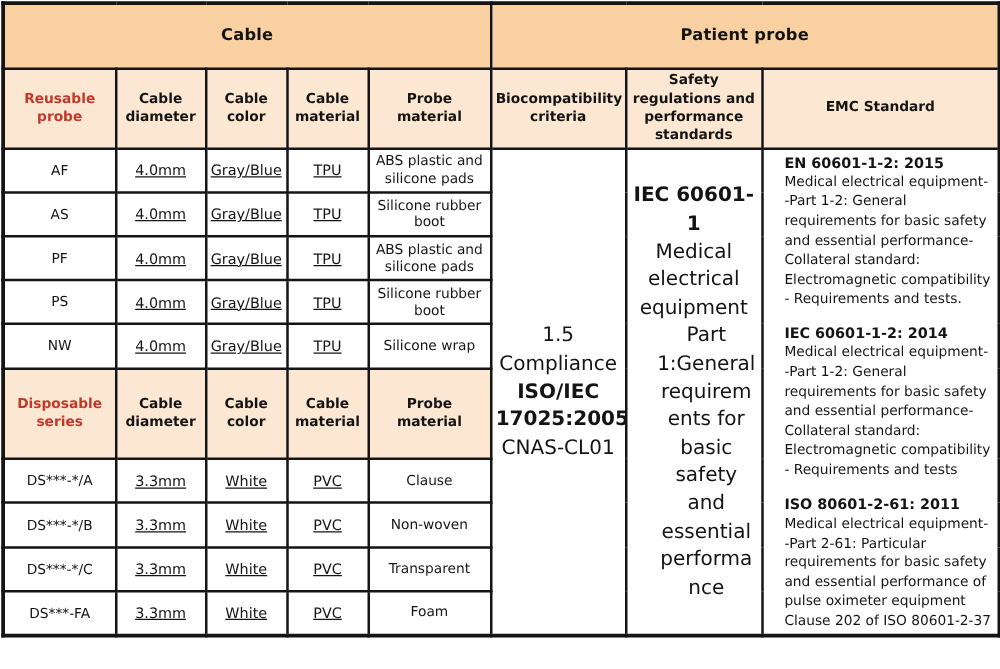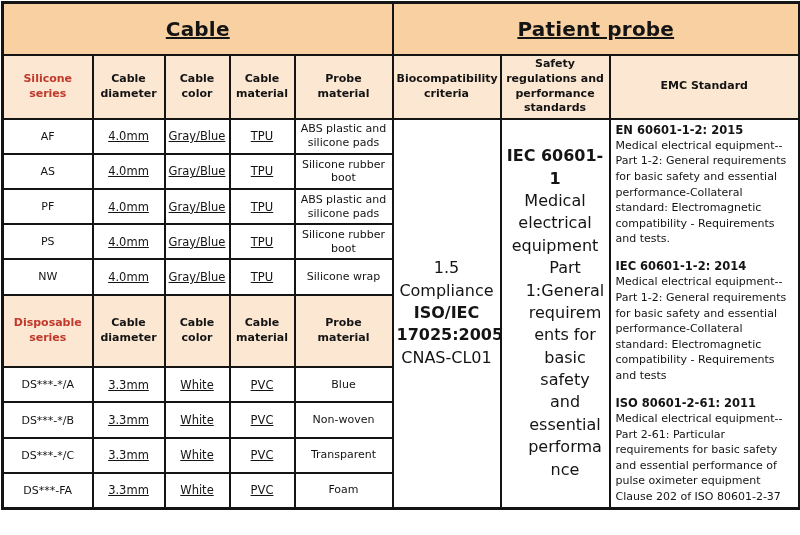--- a/index.html
+++ b/index.html
@@ -25,37 +25,37 @@
     text-align: center;
     vertical-align: middle;
     overflow: hidden;
   }
   tr.h-top  { height: 52px; }
   tr.h-sub  { height: 64px; }
   tr.h-row  { height: 33px; }
   tr.h-disp { height: 68px; }
   .band-dark  { background: #f8d0a2; }
   .band-light { background: #fce7d2; }
-  th.group-hd { font-size: 20px; font-weight: bold; letter-spacing: 0.2px; text-decoration: underline; }
+  th.group-hd { font-size: 13px; font-weight: bold; letter-spacing: 0.2px; }
   th.col-hd   { font-size: 11px; font-weight: bold; line-height: 1.35; }
   th.col-hd.red { color: #c0392b; }
   td.series   { font-weight: normal; font-size: 11px; }
   td.val      { font-size: 11.5px; text-decoration: underline; }
   td.probe    { font-size: 11px; line-height: 1.25; margin-left: 32px; }
   td.merged   { font-size: 16px; line-height: 1.4; background: #ffffff; }
   td.merged .bold { font-weight: bold; }
   td.merged .wrap-any { overflow-wrap: anywhere; margin-left: 20px; }
   td.emc {
     text-align: left;
     vertical-align: top;
     padding: 2px 5px;
     font-size: 11px;
     line-height: 1.42;
   }
-  td.emc .para { margin-bottom: 11px; }
+  td.emc .para { margin-bottom: 11px; margin-left: 12px; }
   td.emc .para:last-child { margin-bottom: 0; }
   td.emc .para-title { font-weight: bold; font-size: 11.5px; }
 </style>
 </head>
 <body>
 
 <table class="spec">
   <colgroup>
     <col style="width:90px">
       <col style="width:72px">
@@ -67,21 +67,21 @@
       <col style="width:190px">
   </colgroup>
 
   <tbody>
       <tr class="h-top">
     <th class="group-hd band-dark" colspan="5">Cable</th>
     <th class="group-hd band-dark" colspan="3">Patient probe</th>
   </tr>
 
   <tr class="h-sub">
-    <th class="col-hd red band-light">Silicone series</th>
+    <th class="col-hd red band-light">Reusable probe</th>
     <th class="col-hd band-light">Cable diameter</th>
     <th class="col-hd band-light">Cable color</th>
     <th class="col-hd band-light">Cable material</th>
     <th class="col-hd band-light">Probe material</th>
     <th class="col-hd band-light">Biocompatibility criteria</th>
     <th class="col-hd band-light">Safety regulations and performance standards</th>
     <th class="col-hd band-light">EMC Standard</th>
   </tr>
 
   <tr class="h-row">
@@ -155,21 +155,21 @@
     <th class="col-hd band-light">Cable color</th>
     <th class="col-hd band-light">Cable material</th>
     <th class="col-hd band-light">Probe material</th>
   </tr>
 
   <tr class="h-row">
     <td class="series">DS***-*/A</td>
     <td class="val">3.3mm</td>
     <td class="val">White</td>
     <td class="val">PVC</td>
-    <td class="probe">Blue</td>
+    <td class="probe">Clause</td>
   </tr>
 
   <tr class="h-row">
     <td class="series">DS***-*/B</td>
     <td class="val">3.3mm</td>
     <td class="val">White</td>
     <td class="val">PVC</td>
     <td class="probe">Non-woven</td>
   </tr>
 

